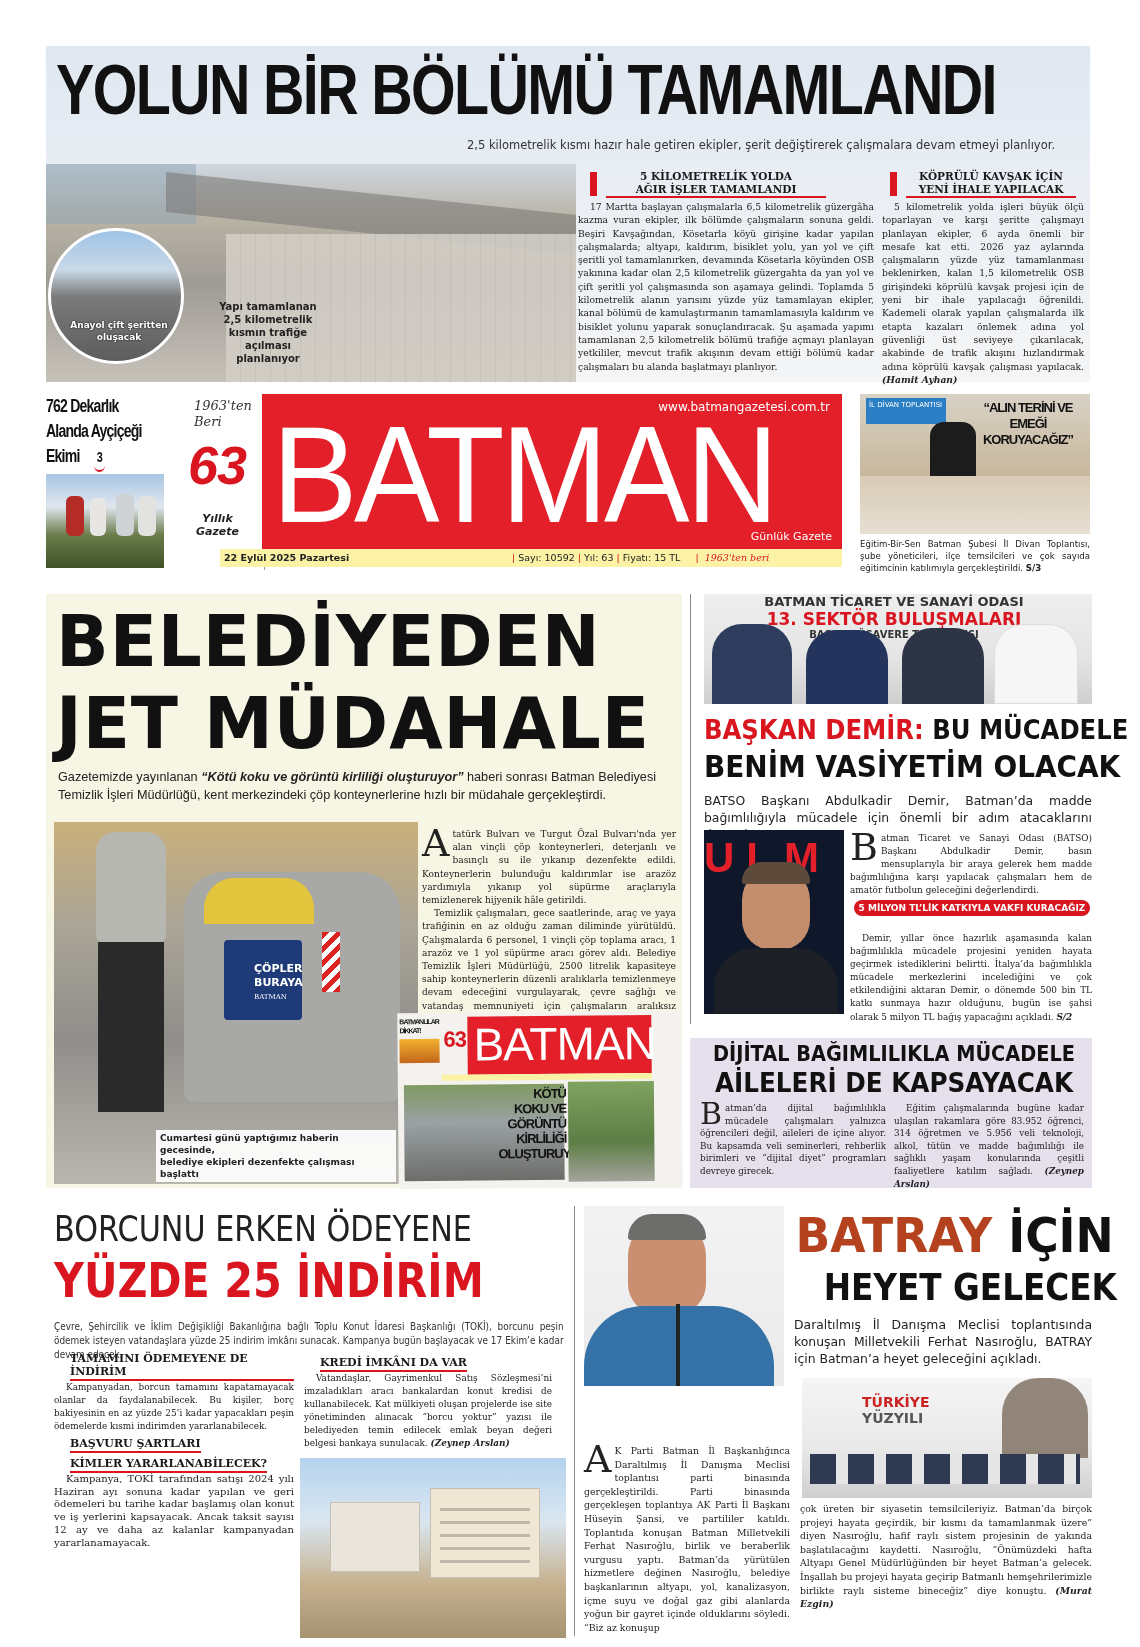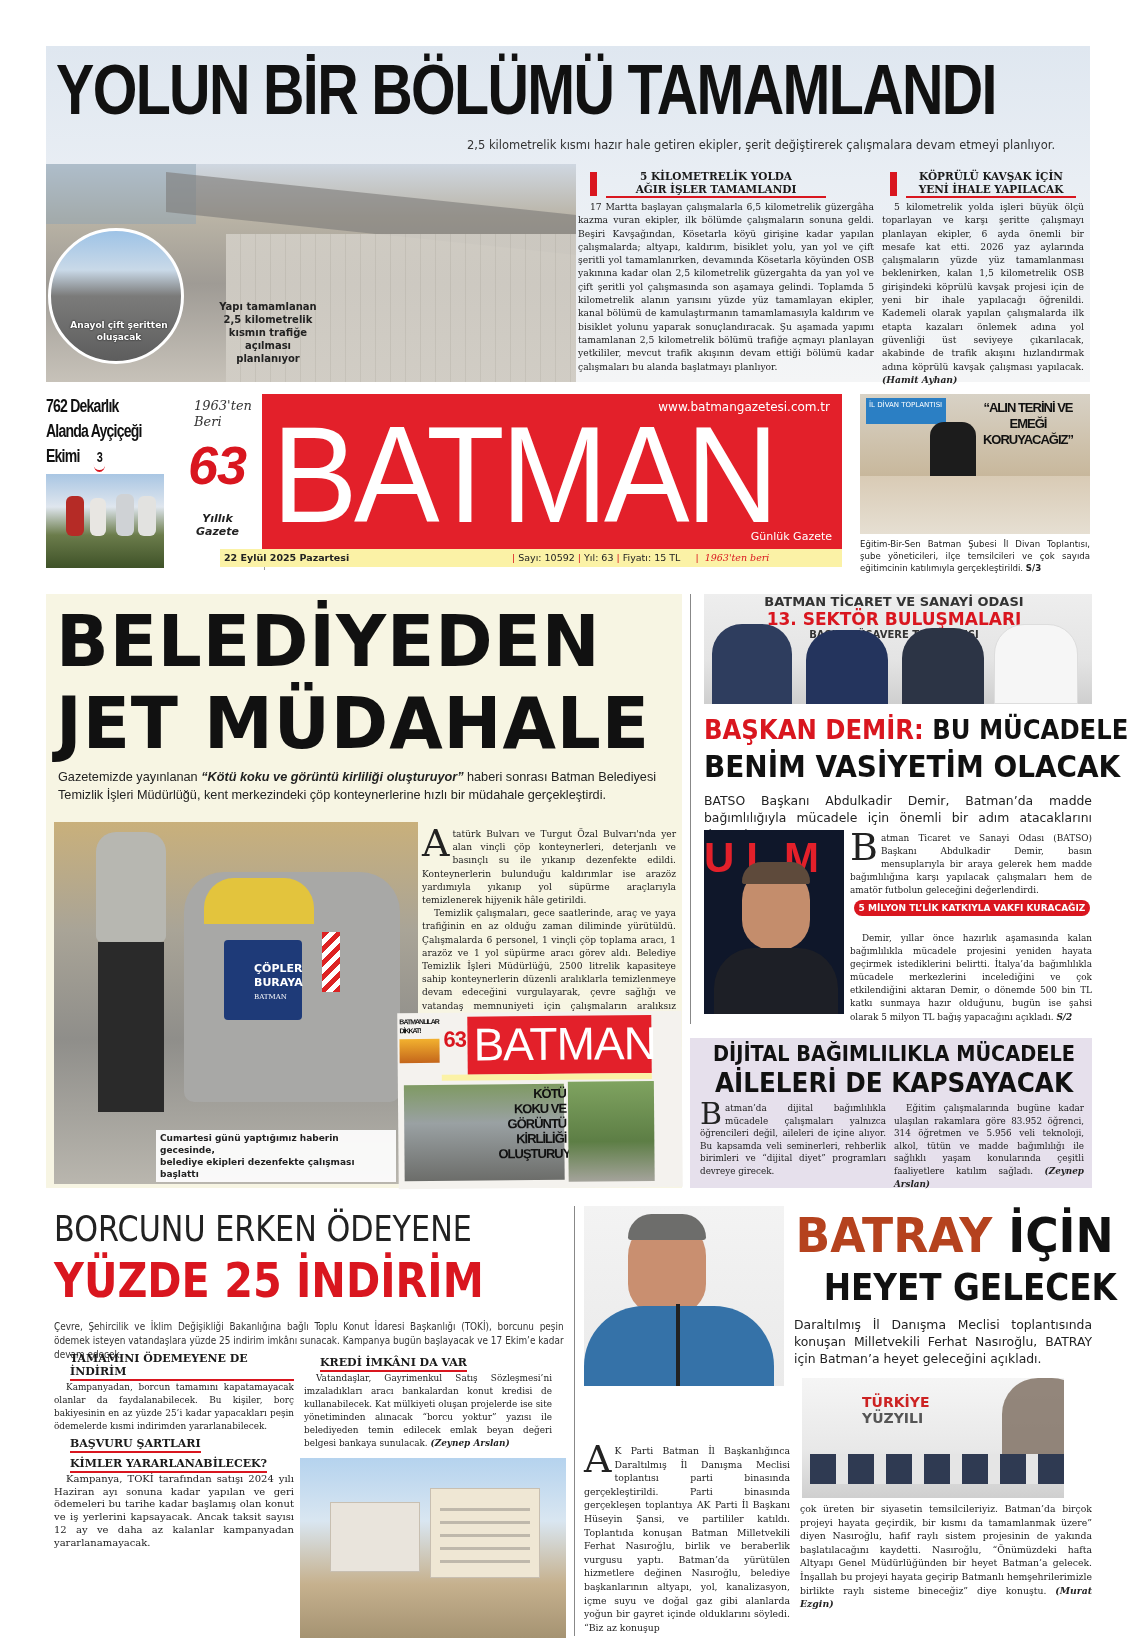--- a/index.html
+++ b/index.html
@@ -240,21 +240,21 @@
     <div class="abs" style="left:44px;top:12px;width:78px;height:96px;background:#c98f70;border-radius:38px 38px 30px 30px;"></div>
     <div class="abs" style="left:44px;top:8px;width:78px;height:26px;background:#6d6d6b;border-radius:38px 38px 4px 4px;"></div>
     <div class="abs" style="left:0;top:100px;width:190px;height:80px;background:#3572a8;border-radius:60px 60px 0 0;"></div>
     <div class="abs" style="left:92px;top:98px;width:4px;height:82px;background:#222;"></div>
   </div>
   <div class="abs" style="left:196px;top:0;width:312px;text-align:right;white-space:nowrap;font-family:'DejaVu Sans',sans-serif;font-weight:bold;">
     <div style="font-size:48px;line-height:58px;transform:scaleX(0.95);transform-origin:right;"><span style="color:#b5421e;">BATRAY</span> <span style="color:#111;">İÇİN</span></div>
     <div style="font-size:38px;line-height:46px;color:#111;transform:scaleX(0.86);transform-origin:right;">HEYET GELECEK</div>
   </div>
   <div class="abs sans" style="left:210px;top:110px;width:298px;font-size:12.4px;line-height:17px;color:#222;text-align:justify;">Daraltılmış İl Danışma Meclisi toplantısında konuşan Milletvekili Ferhat Nasıroğlu, BATRAY için Batman’a heyet geleceğini açıkladı.</div>
-  <div class="photo" style="left:218px;top:172px;width:262px;height:120px;background:linear-gradient(180deg,#f5f5f5 0%,#e8e8e8 60%,#cfcfcf 100%);">
+  <div class="photo" style="left:218px;top:172px;width:290px;height:120px;background:linear-gradient(180deg,#f5f5f5 0%,#e8e8e8 60%,#cfcfcf 100%);">
     <div class="abs sans" style="left:60px;top:16px;font-weight:bold;font-size:14px;line-height:16px;color:#c22;">
       <div>TÜRKİYE</div>
       <div style="color:#555;">YÜZYILI</div>
     </div>
     <div class="abs" style="left:200px;top:0;width:86px;height:80px;background:#7b6a5c;border-radius:36px 36px 0 0;opacity:0.8;"></div>
     <div class="abs" style="left:8px;top:76px;width:270px;height:30px;background:repeating-linear-gradient(90deg,#2f3a52 0 26px,#e5e5e5 26px 38px);"></div>
   </div>
   <div class="abs body-text" style="left:0;top:238px;width:206px;font-size:9.3px;line-height:13.6px;">
     <p style="text-indent:0;"><span class="drop">A</span><span>K Parti Batman İl Başkanlığınca Daraltılmış İl Danışma Meclisi toplantısı parti binasında gerçekleştirildi. Parti binasında gerçekleşen toplantıya AK Parti İl Başkanı Hüseyin Şansi, ve partililer katıldı. Toplantıda konuşan Batman Milletvekili Ferhat Nasıroğlu, birlik ve beraberlik vurgusu yaptı. Batman’da yürütülen hizmetlere değinen Nasıroğlu, belediye başkanlarının altyapı, yol, kanalizasyon, içme suyu ve doğal gaz gibi alanlarda yoğun bir gayret içinde olduklarını söyledi. “Biz az konuşup</span></p>
   </div>

